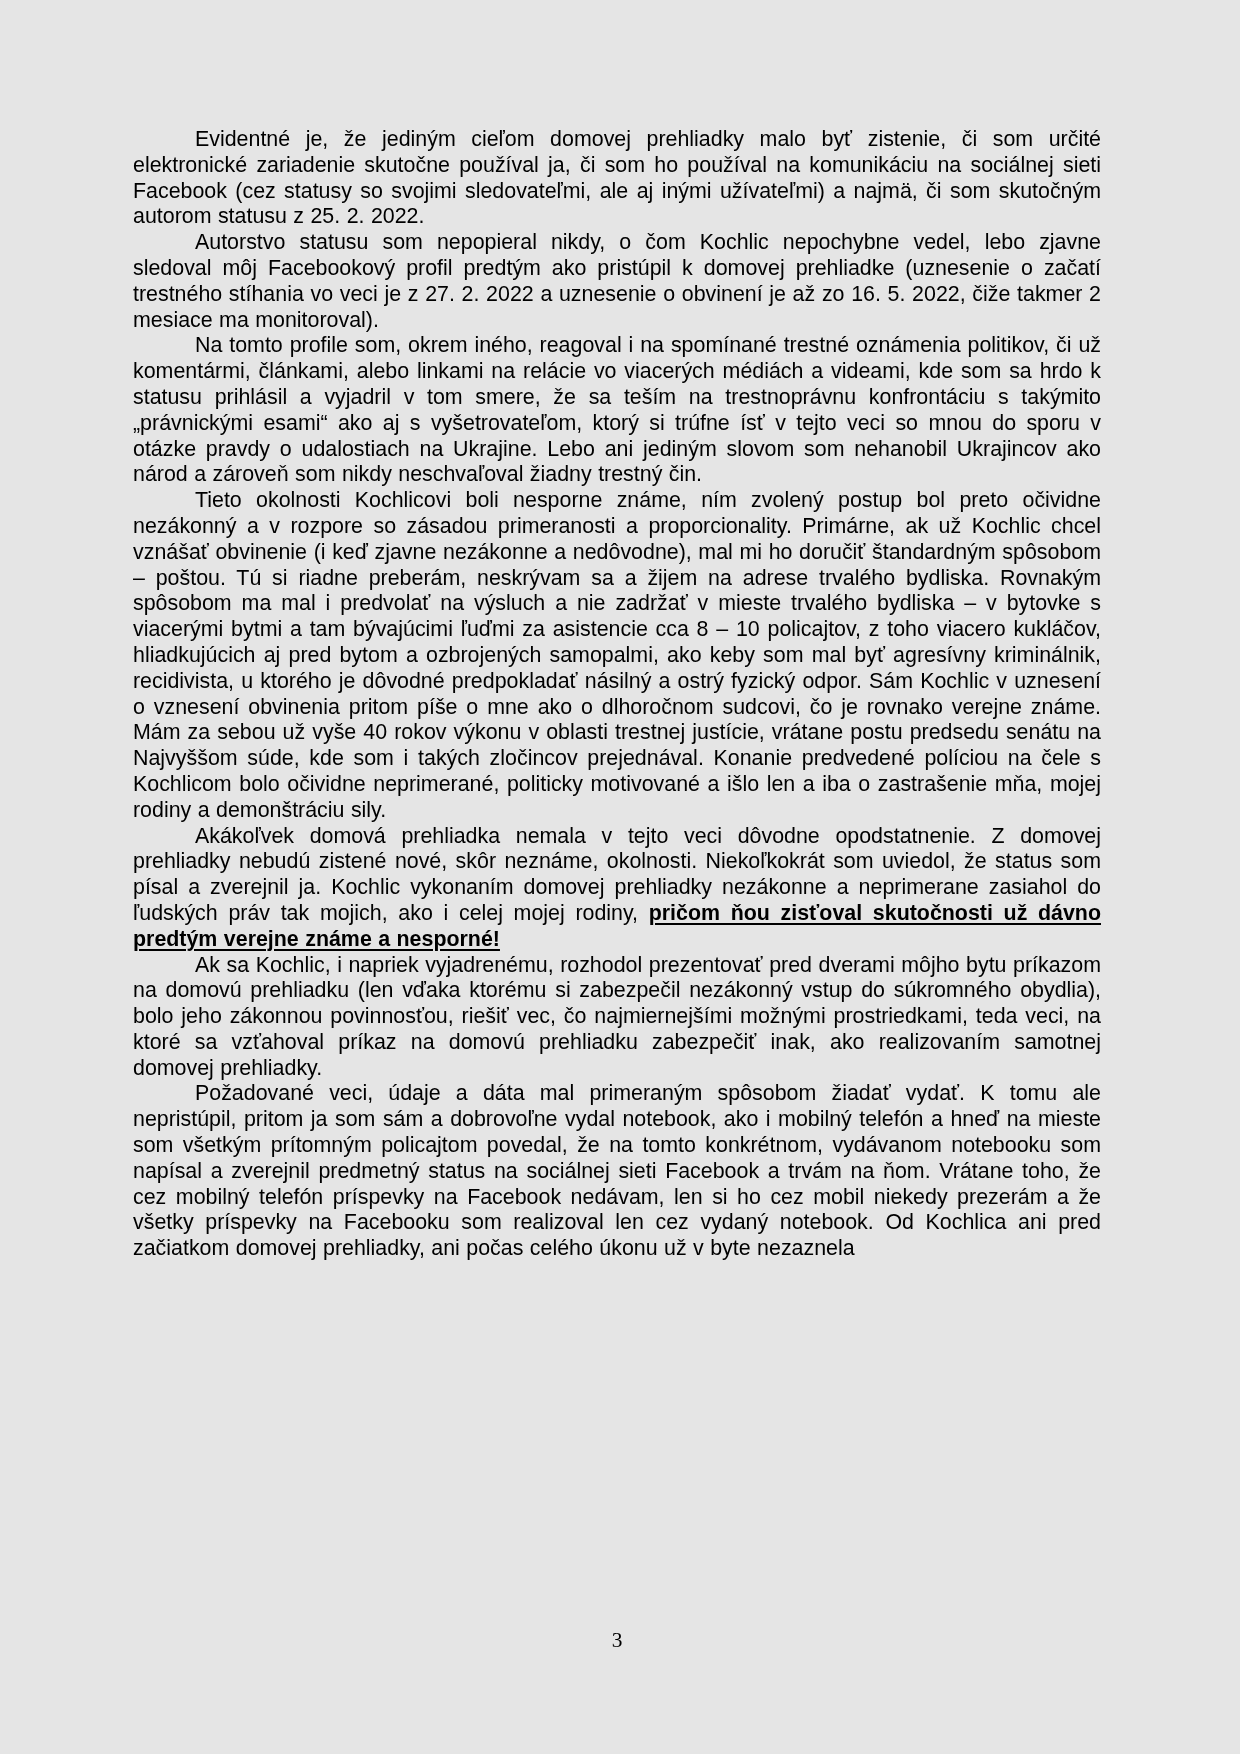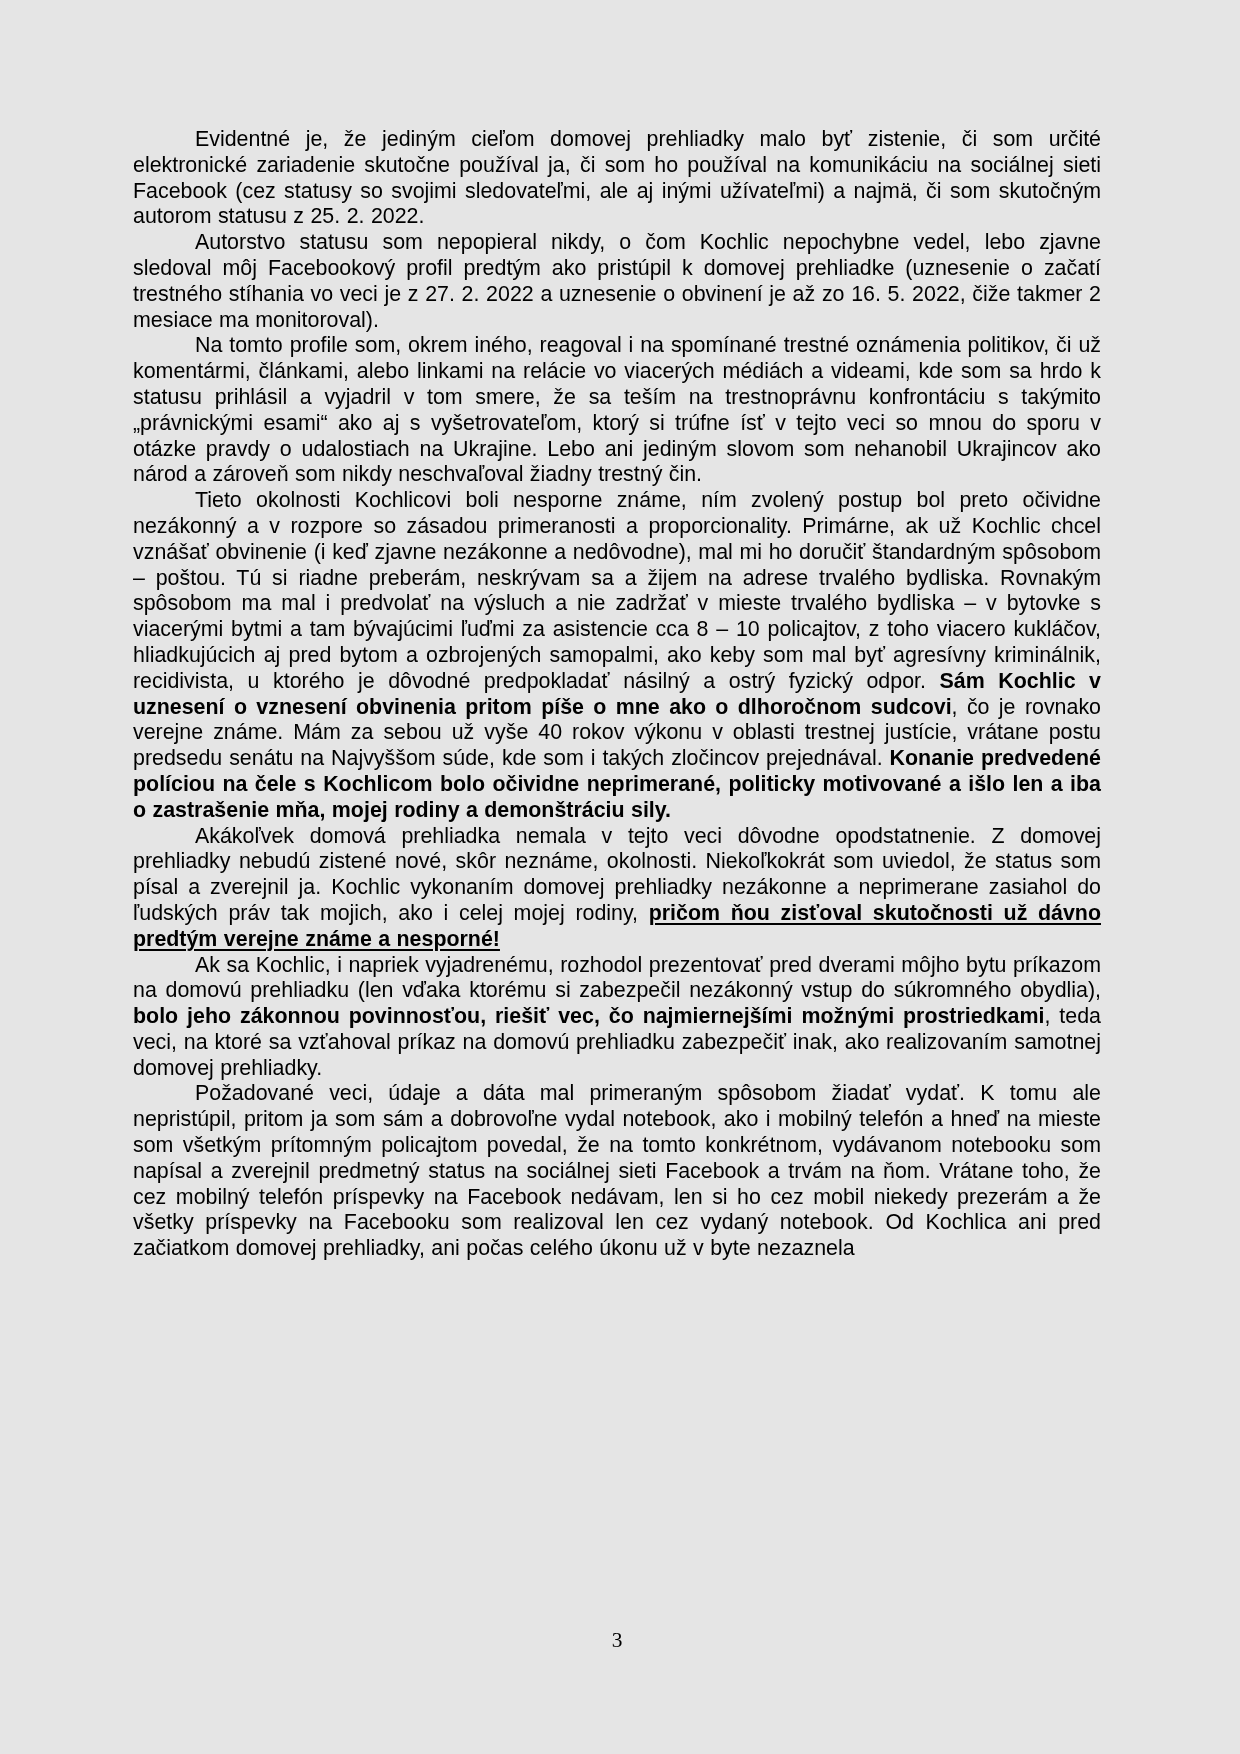--- a/index.html
+++ b/index.html
@@ -27,21 +27,21 @@
     margin: 0;
     padding: 0;
     font-size: 21.4px;
     line-height: 25.8px;
     text-align: justify;
     text-align-last: left;
     text-indent: 62px;
     word-spacing: 0.5px;
   }
   .run-normal { font-weight: normal; }
-  .run-bold { font-weight: bold; }
+  .run-bold { font-weight: normal; }
   .run-bold-underline { font-weight: bold; text-decoration: underline; text-decoration-thickness: 2px; text-underline-offset: 3px; }
   .footer {
     position: absolute;
     left: 133px;
     top: 1628px;
     width: 968px;
     text-align: center;
     font-size: 21.4px;
     font-family: "Liberation Serif", serif;
   }

